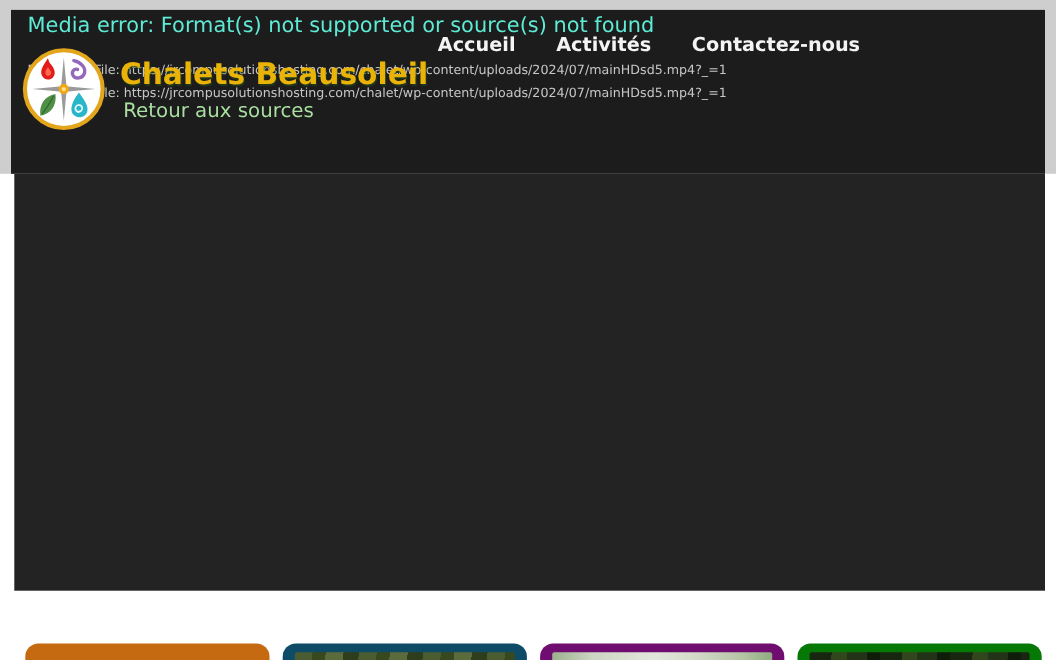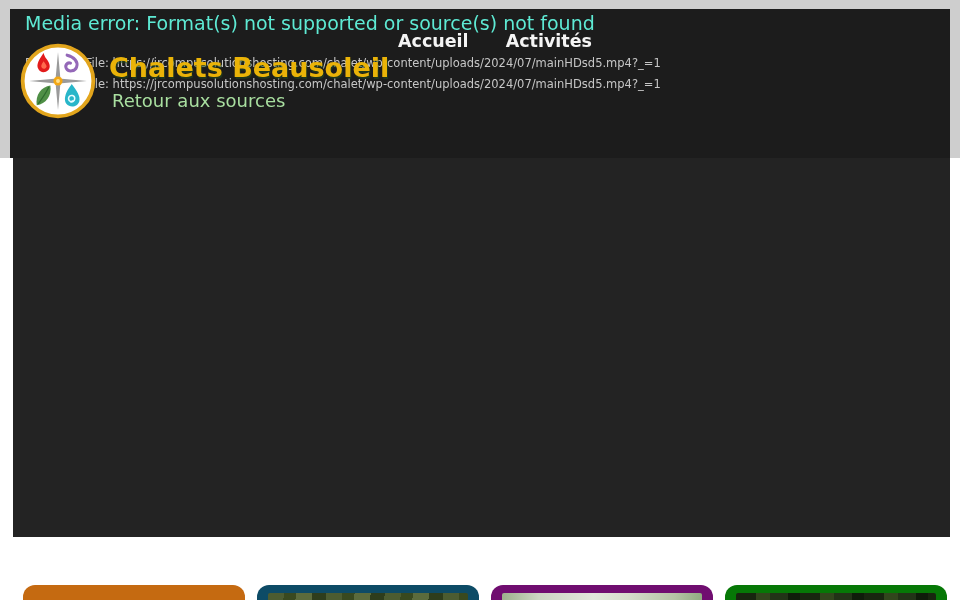--- a/index.html
+++ b/index.html
@@ -78,20 +78,21 @@
         <path d="M70 76 C66 78.5 62.5 75 64.5 71 C66.5 67.5 72 69 72 73 C72 76.2 69 78.2 66 77.2" fill="none" stroke="#eafcff" stroke-width="2"></path>
       </g>
     </svg>
 
     <div class="site-title">Chalets Beausoleil</div>
     <div class="tagline">Retour aux sources</div>
 
     <nav class="nav">
       <span class="nav-item">Accueil</span>
       <span class="nav-item">Activités</span>
+      <span class="nav-item">Contactez-nous</span>
     </nav>
   </div>
 </div>
 
 <div class="video-section">
   <div class="video-box"></div>
 </div>
 
 <div class="cards">
   <div class="card" style="background-color: rgb(197, 106, 17);">

